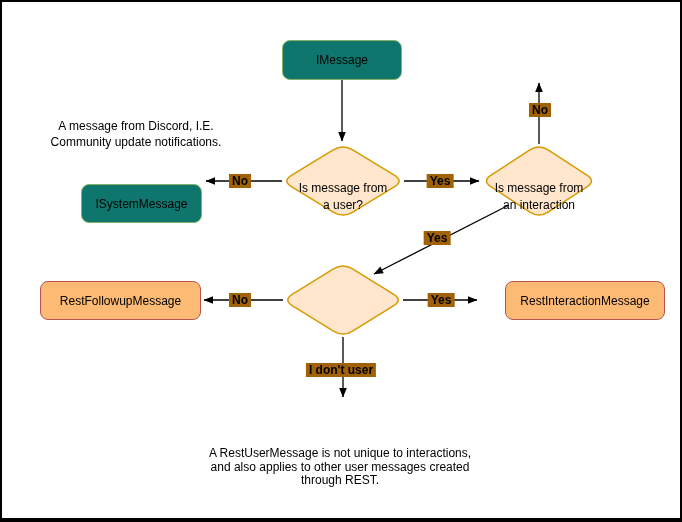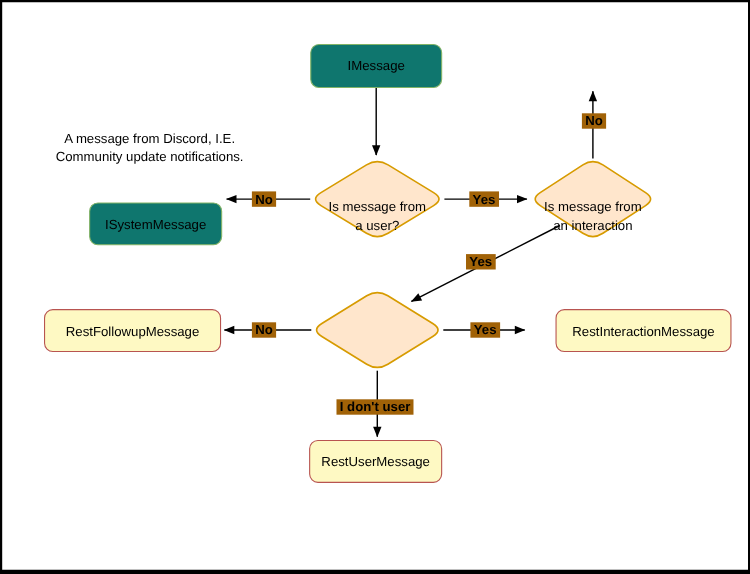--- a/index.html
+++ b/index.html
@@ -21,21 +21,21 @@
     position: absolute;
     box-sizing: border-box;
     display: flex; align-items: center; justify-content: center;
     border-radius: 8px;
     border: 1.5px solid;
     font-size: 12px;
     text-align: center;
     white-space: nowrap;
   }
   .node.green { background: #0f766e; border-color: #82b366; }
-  .node.red   { background: #fef9c3; border-color: #b85450; }
+  .node.red   { background: #fdba74; border-color: #b85450; }
 
   .dlabel {
     position: absolute;
     transform: translate(-50%, -50%);
     font-size: 12px; line-height: 17px;
     text-align: center;
     white-space: pre-line;
     width: max-content;
     margin-top: 16px;
   }
@@ -91,34 +91,34 @@
     </div>
     <div class="node green" style="left:81px; top:161px; width:121px; height:39px;margin-top:23px;">
       <span>ISystemMessage</span>
     </div>
     <div class="node red" style="left:40px; top:281px; width:161px; height:39px;">
       <span>RestFollowupMessage</span>
     </div>
     <div class="node red" style="left:480px; top:281px; width:160px; height:39px;margin-left:25px;">
       <span>RestInteractionMessage</span>
     </div>
-    <div class="node red" style="left:281px; top:400px; width:121px; height:39px;">
-      <span>RestUserMessage</span>
-    </div>
 
     <div class="dlabel" style="left:343px; top:181px;">Is message from
 a user?</div>
     <div class="dlabel" style="left:539px; top:181px;">Is message from
 an interaction</div>
 
     <div class="elabel" style="left:240px; top:181px;">No</div>
     <div class="elabel" style="left:440px; top:181px;">Yes</div>
     <div class="elabel" style="left:540px; top:110px;">No</div>
     <div class="elabel" style="left:437px; top:238px;">Yes</div>
     <div class="elabel" style="left:240px; top:300px;">No</div>
     <div class="elabel" style="left:441px; top:300px;">Yes</div>
     <div class="elabel" style="left:341px; top:370px;">I don't user</div>
 
     <div class="note top" style="left:136px; top:134px;">A message from Discord, I.E.
 Community update notifications.</div>
+    <div class="note bottom" style="left:340px; top:467px;">A RestUserMessage is not unique to interactions,
+and also applies to other user messages created
+through REST.</div>
 
   </div>
 </div>
 
 </body></html>

